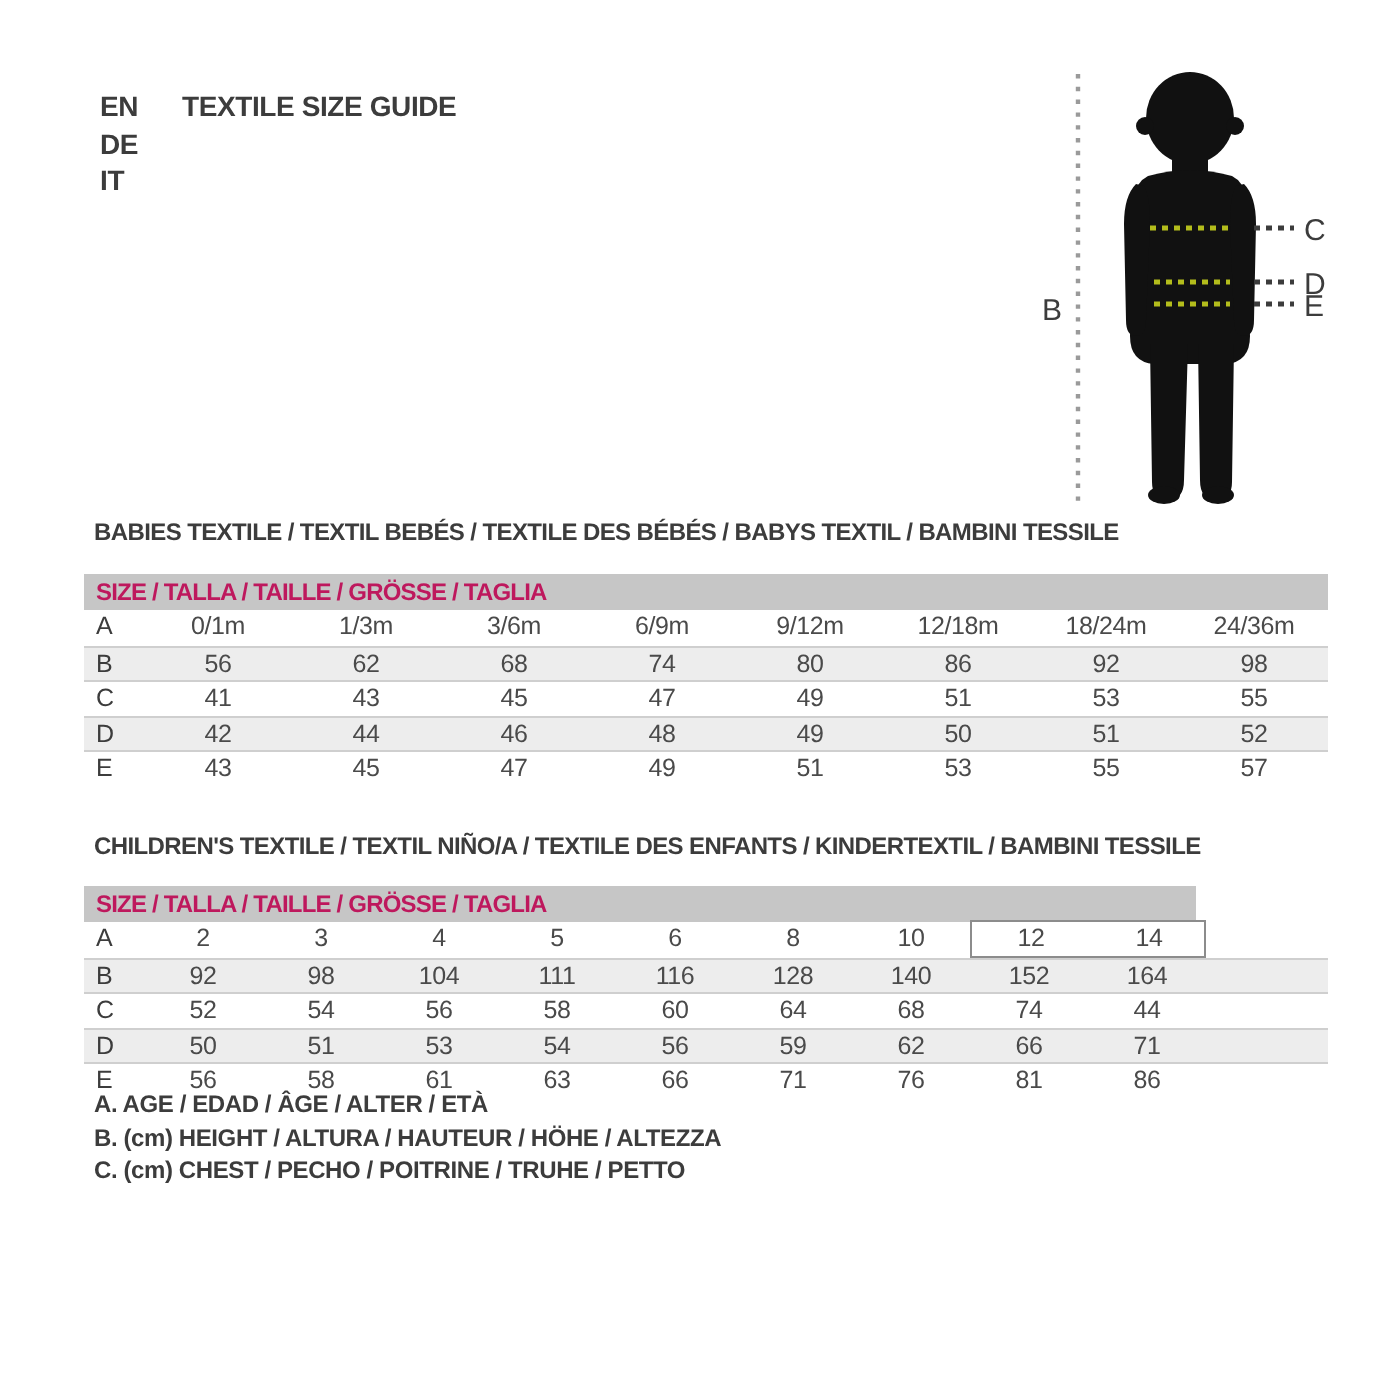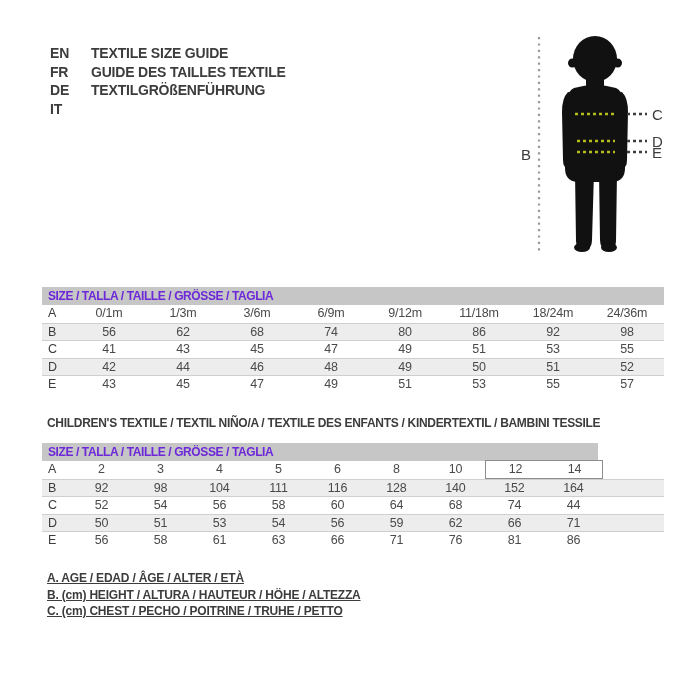--- a/index.html
+++ b/index.html
@@ -11,54 +11,49 @@
   .lang-block{position:absolute;left:50px;top:44px;}
   .lang-row{display:flex;height:18.6px;align-items:center;font-size:14px;font-weight:700;letter-spacing:-0.2px;}
   .lang-code{width:41px;}
   
   .figure{position:absolute;left:505px;top:20px;width:190px;height:238px;}
   
   .section-title{position:absolute;left:47px;font-size:12px;font-weight:700;letter-spacing:-0.3px;white-space:nowrap;}
   
   .sg-table{position:absolute;left:42px;width:622px;}
   .thead{height:18px;line-height:18px;background:#c6c6c6;font-size:12px;font-weight:700;
-         letter-spacing:-0.4px;padding-left:6px;box-sizing:border-box;color:#6d28d9;}
+         letter-spacing:-0.4px;padding-left:6px;box-sizing:border-box;color:#be185d;}
   #children-table .thead{width:556px;}
   .rows{position:relative;}
   .trow{display:grid;height:17.5px;line-height:17.5px;font-size:12.5px;box-sizing:border-box;}
   .trow+.trow{border-top:1px solid #cfcfcf;}
   .trow.alt{background:#ededed;}
   .rlabel{padding-left:6px;color:#3c3c3c;}
   .cell{text-align:center;color:#4a4a4a;letter-spacing:-0.2px;}
   .hl-box{position:absolute;left:443px;top:-1px;width:118px;height:19px;
           border:1px solid #8c8c8c;background:#ffffff;box-sizing:border-box;pointer-events:none;}
   .hl-box .hl-cells{display:grid;grid-template-columns:59px 59px;height:17px;line-height:17px;
           font-size:12.5px;color:#4a4a4a;}
   .hl-box .cell{letter-spacing:-0.2px;}
   
-  .legend{position:absolute;left:47px;top:570px;text-decoration:underline;}
+  .legend{position:absolute;left:47px;top:544px;}
   .legend-line{height:16.7px;line-height:16.7px;font-size:12px;font-weight:700;letter-spacing:-0.2px;white-space:nowrap;}
 </style>
 </head>
 <body>
 
 <div class="canvas">
 
   <div class="lang-block">
     <div class="lang-row">
       <span class="lang-code">EN</span>
       <span class="lang-label">TEXTILE SIZE GUIDE</span>
     </div>
     <div class="lang-row">
-      <span class="lang-code">FR</span>
-      <span class="lang-label">GUIDE DES TAILLES TEXTILE</span>
-    </div>
-    <div class="lang-row">
       <span class="lang-code">DE</span>
-      <span class="lang-label">TEXTILGRÖßENFÜHRUNG</span>
     </div>
     <div class="lang-row">
       <span class="lang-code">IT</span>
     </div>
   </div>
 
   <div class="figure">
     <svg viewBox="0 0 190 238" width="190" height="238">
 
       <line x1="34" y1="17" x2="34" y2="233" stroke="#9a9a9a" stroke-width="2.2" stroke-dasharray="2.2 4.2"></line>
@@ -91,31 +86,32 @@
       </g>
 
       <g>
         <line x1="72" y1="132" x2="110" y2="132" stroke="#b4bd1c" stroke-width="2.4" stroke-dasharray="3 3"></line>
         <line x1="122" y1="132" x2="142" y2="132" stroke="#3c3c3c" stroke-width="2.4" stroke-dasharray="3 3"></line>
         <text x="147" y="138" font-size="15" fill="#3c3c3c">E</text>
       </g>
     </svg>
   </div>
 
+  <div class="section-title" style="top:259px;">BABIES TEXTILE / TEXTIL BEBÉS / TEXTILE DES BÉBÉS / BABYS TEXTIL / BAMBINI TESSILE</div>
   <div class="sg-table" id="babies-table" style="top:287px;">
     <div class="thead">SIZE / TALLA / TAILLE / GRÖSSE / TAGLIA</div>
     <div class="rows">
         <div class="trow" style="grid-template-columns: 30px repeat(8, 74px);">
           <span class="rlabel">A</span>
           <span class="cell">0/1m</span>
           <span class="cell">1/3m</span>
           <span class="cell">3/6m</span>
           <span class="cell">6/9m</span>
           <span class="cell">9/12m</span>
-          <span class="cell">11/18m</span>
+          <span class="cell">12/18m</span>
           <span class="cell">18/24m</span>
           <span class="cell">24/36m</span>
         </div>
         <div class="trow alt" style="grid-template-columns: 30px repeat(8, 74px);">
           <span class="rlabel">B</span>
           <span class="cell">56</span>
           <span class="cell">62</span>
           <span class="cell">68</span>
           <span class="cell">74</span>
           <span class="cell">80</span>

